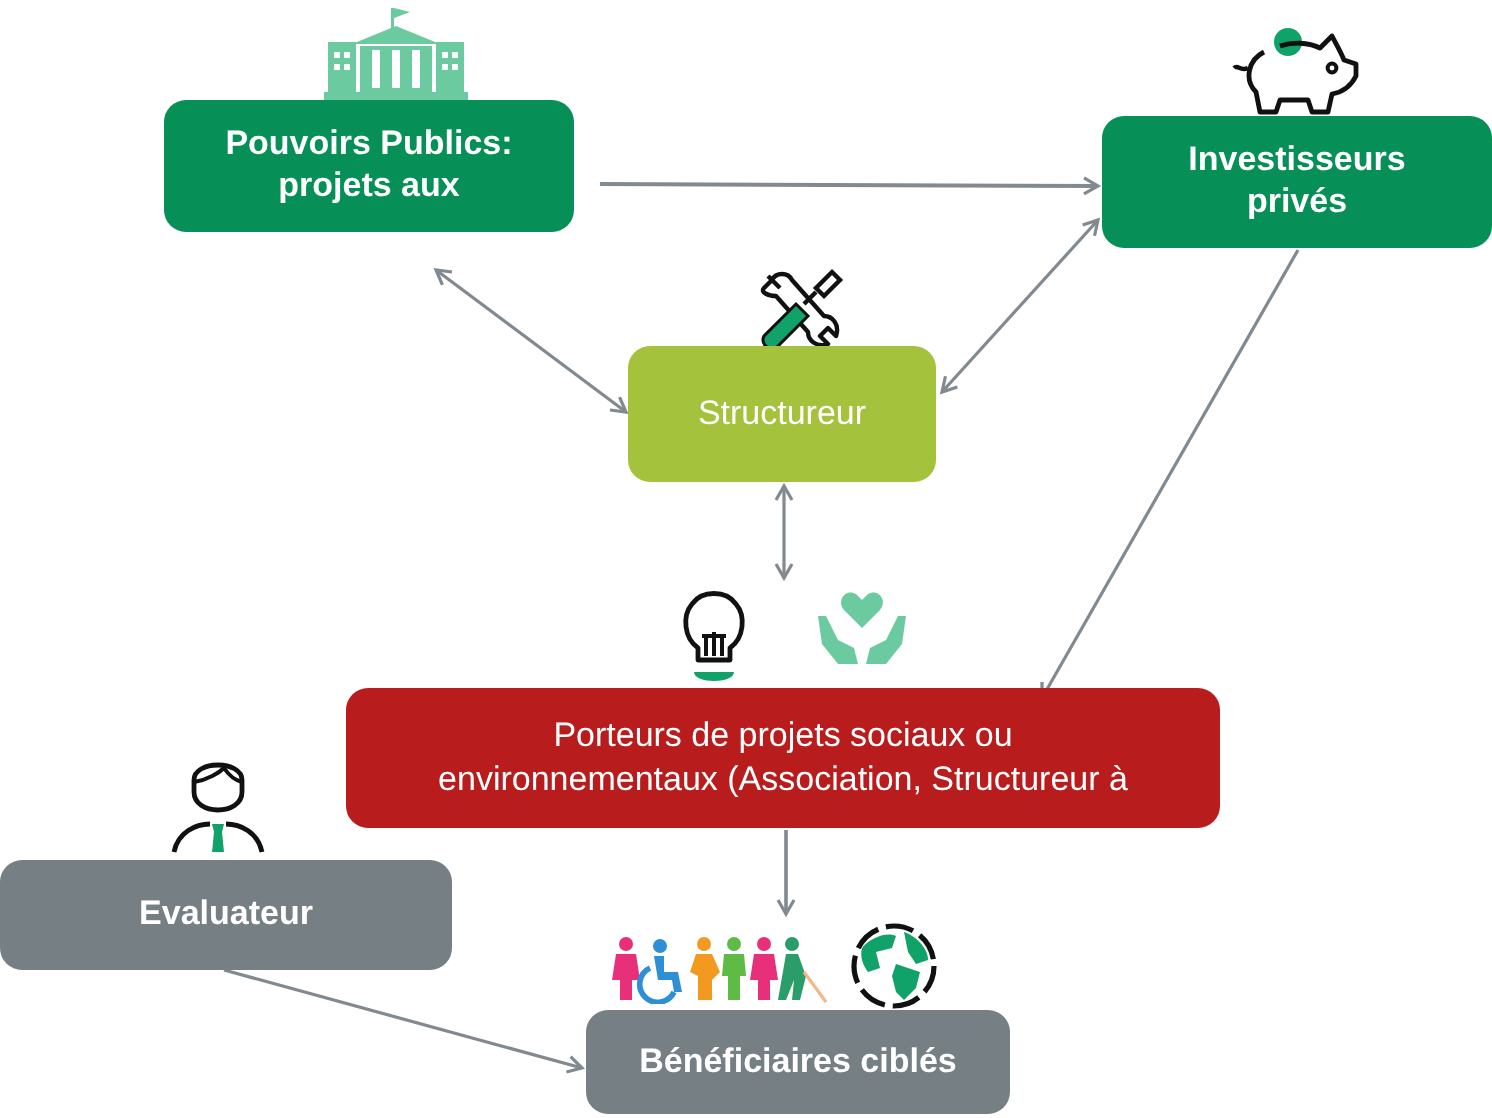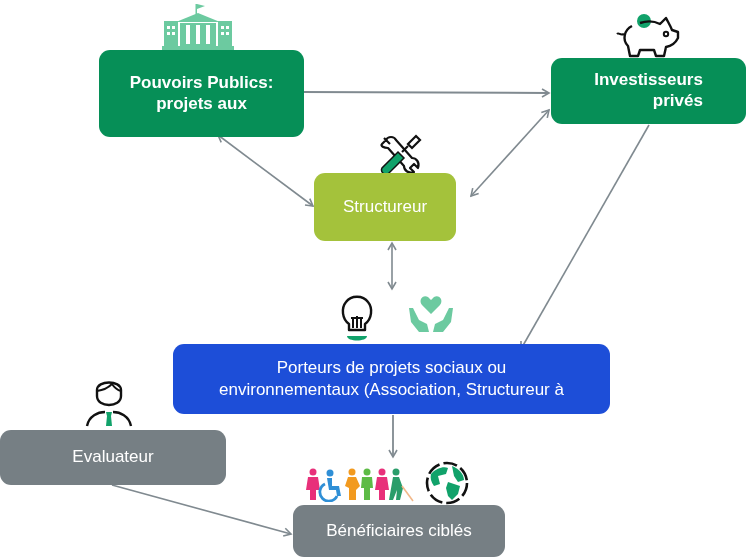--- a/index.html
+++ b/index.html
@@ -1,24 +1,24 @@
 <!DOCTYPE html>
 <html><head>
 <meta charset="utf-8">
 <style>
   html,body{margin:0;padding:0;background:#ffffff;}
   body{width:746px;height:559px;position:relative;overflow:hidden;font-family:"Liberation Sans",sans-serif;}
   .box{position:absolute;display:flex;align-items:center;justify-content:center;text-align:center;color:#ffffff;box-sizing:border-box;border-radius:11px;line-height:1.22;}
   .green{background:#068f57;font-weight:bold;font-size:17px;}
   .lime{background:#a4c23b;font-size:17px;}
-  .teal{background:#1d4ed8;font-size:17px;line-height:1.3;}
-  .grey{background:#767f84;font-size:17px;}
-  #b-pp{left:99px;top:50px;width:205px;height:87px;padding:0 6px;}
-  #b-inv{left:551px;top:58px;width:195px;height:66px;text-align:right;}
-  #b-str{left:314px;top:173px;width:142px;height:68px;}
+  .teal{background:#b91c1c;font-size:17px;line-height:1.3;}
+  .grey{background:#767f84;font-size:17px;font-weight:bold;}
+  #b-pp{left:82px;top:50px;width:205px;height:66px;padding:0 6px;}
+  #b-inv{left:551px;top:58px;width:195px;height:66px;}
+  #b-str{left:314px;top:173px;width:154px;height:68px;}
   #b-por{left:173px;top:344px;width:437px;height:70px;padding:0 10px;}
   #b-eva{left:0px;top:430px;width:226px;height:55px;}
   #b-ben{left:293px;top:505px;width:212px;height:52px;}
   svg.arrows{position:absolute;left:0;top:0;width:746px;height:559px;}
   .icon{position:absolute;}
 </style>
 </head>
 <body>
 
 <svg class="arrows" viewBox="0 0 746 559">

